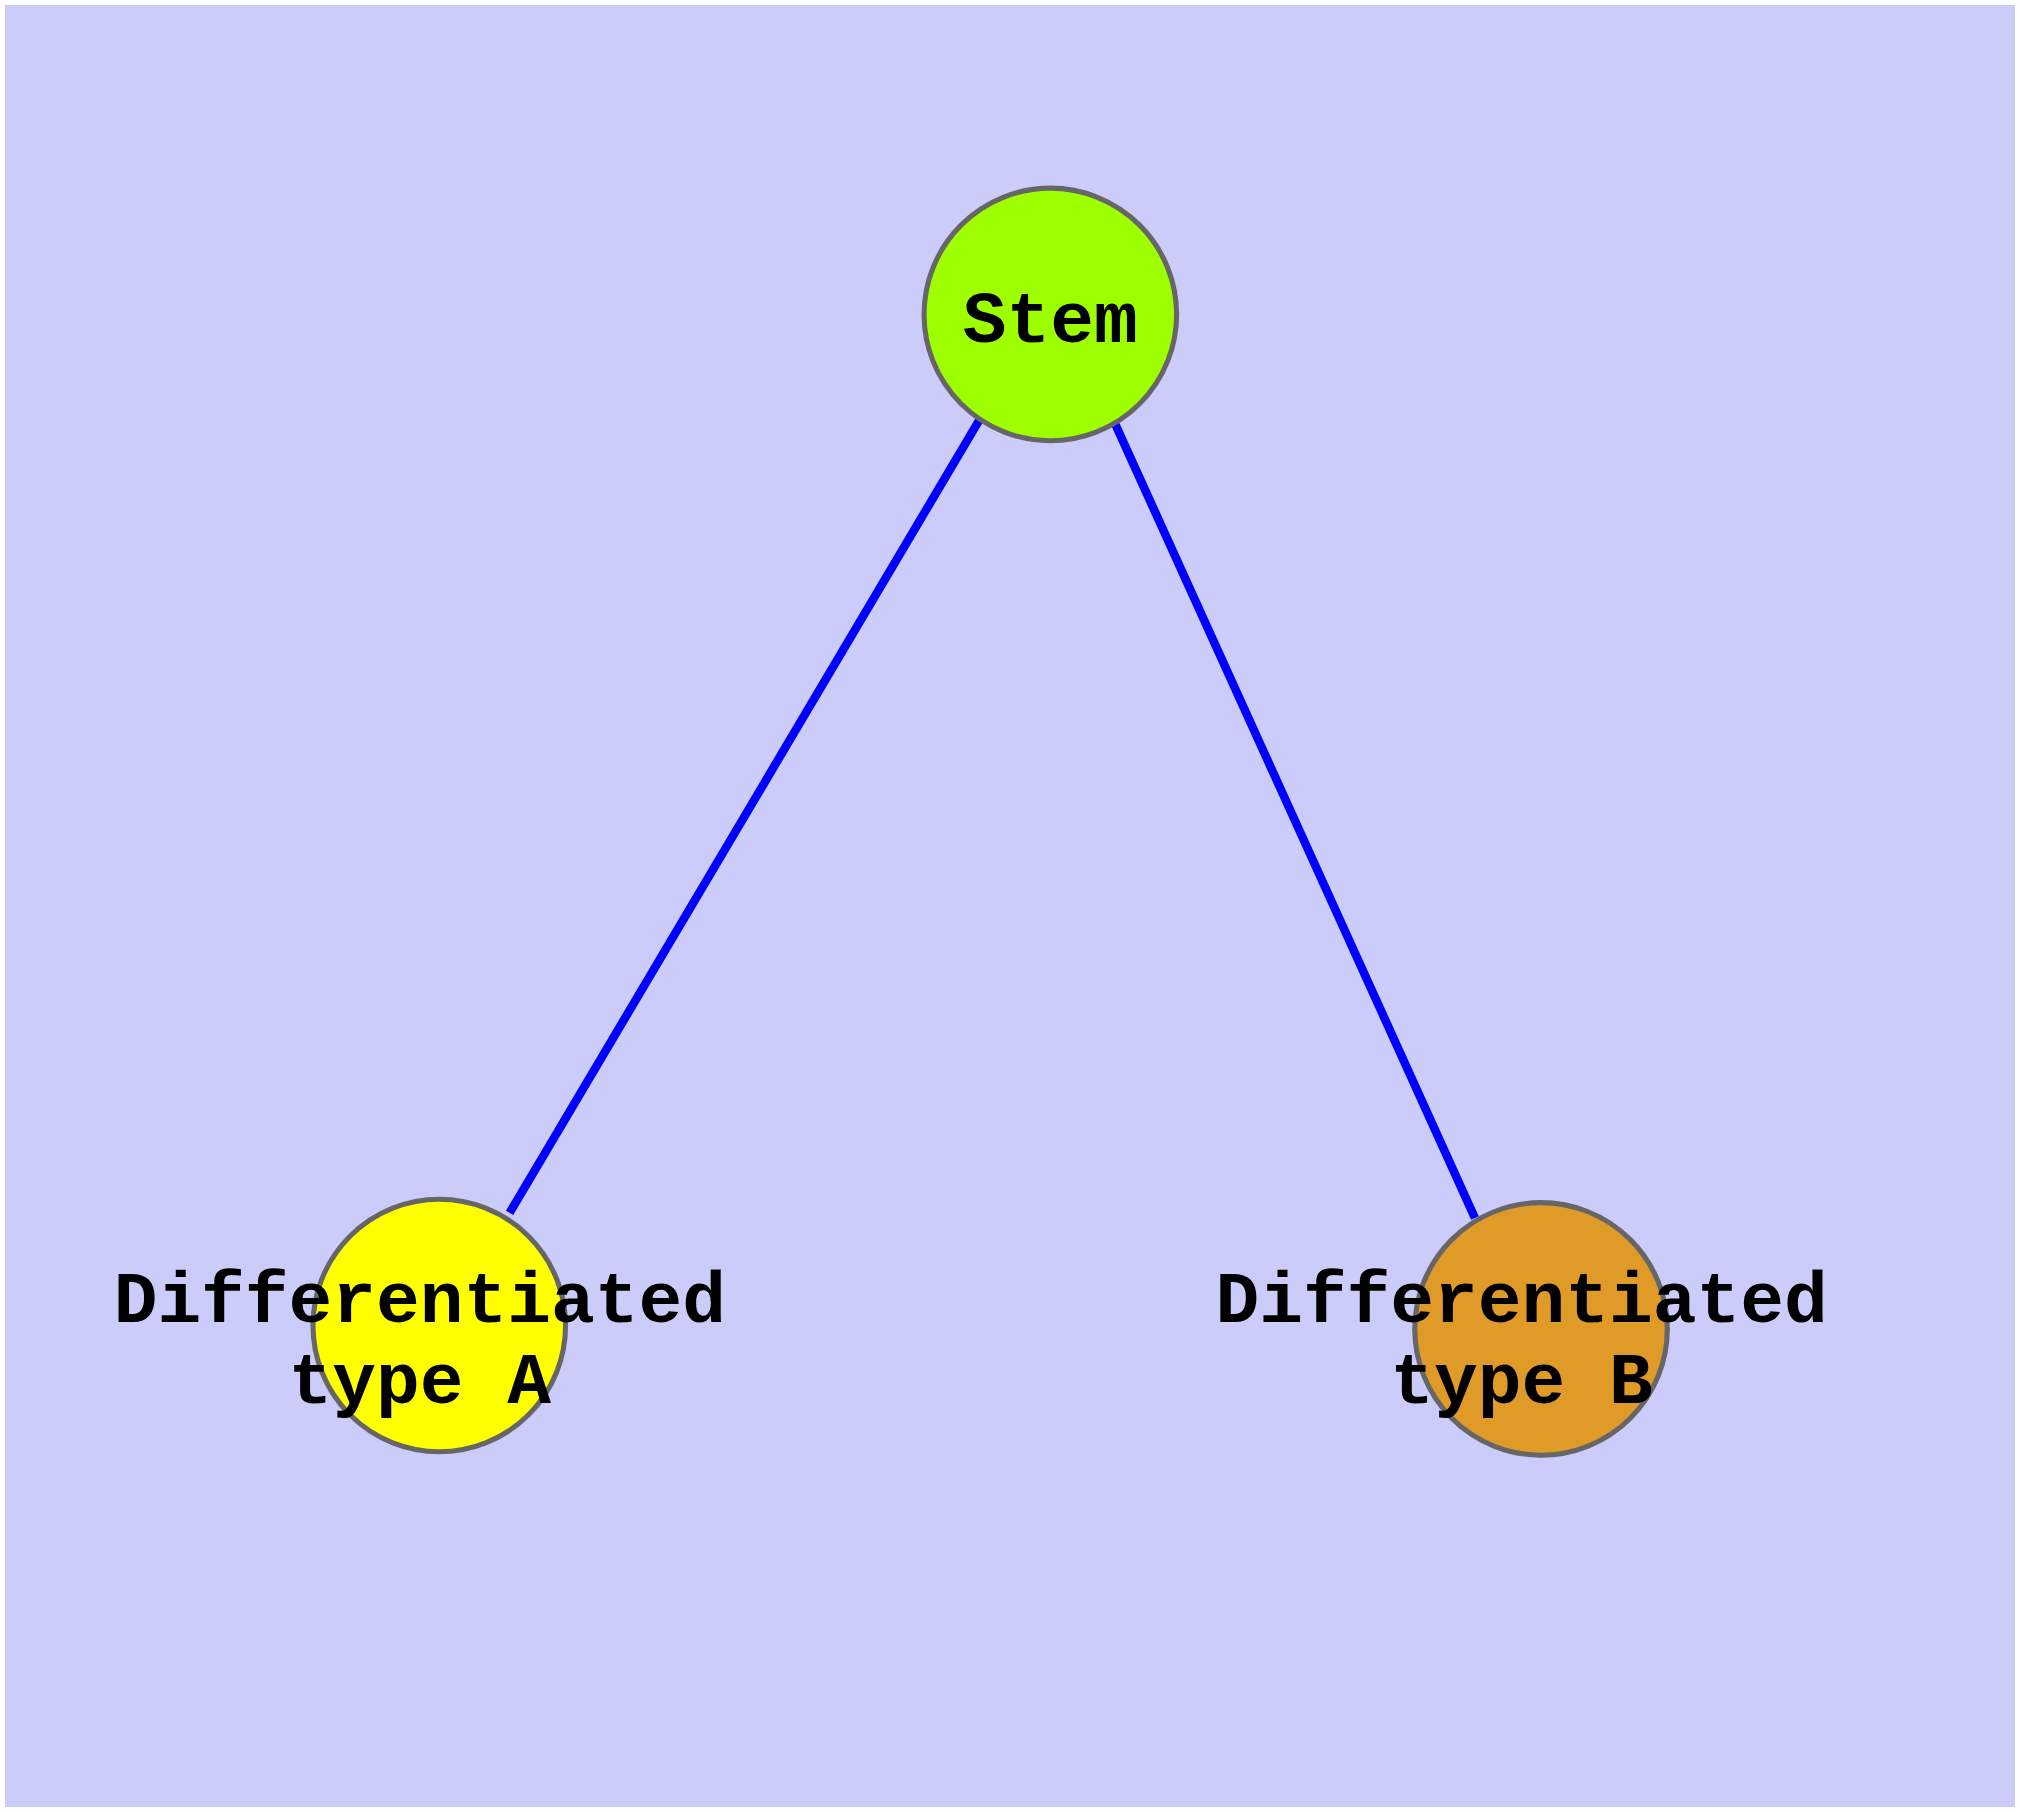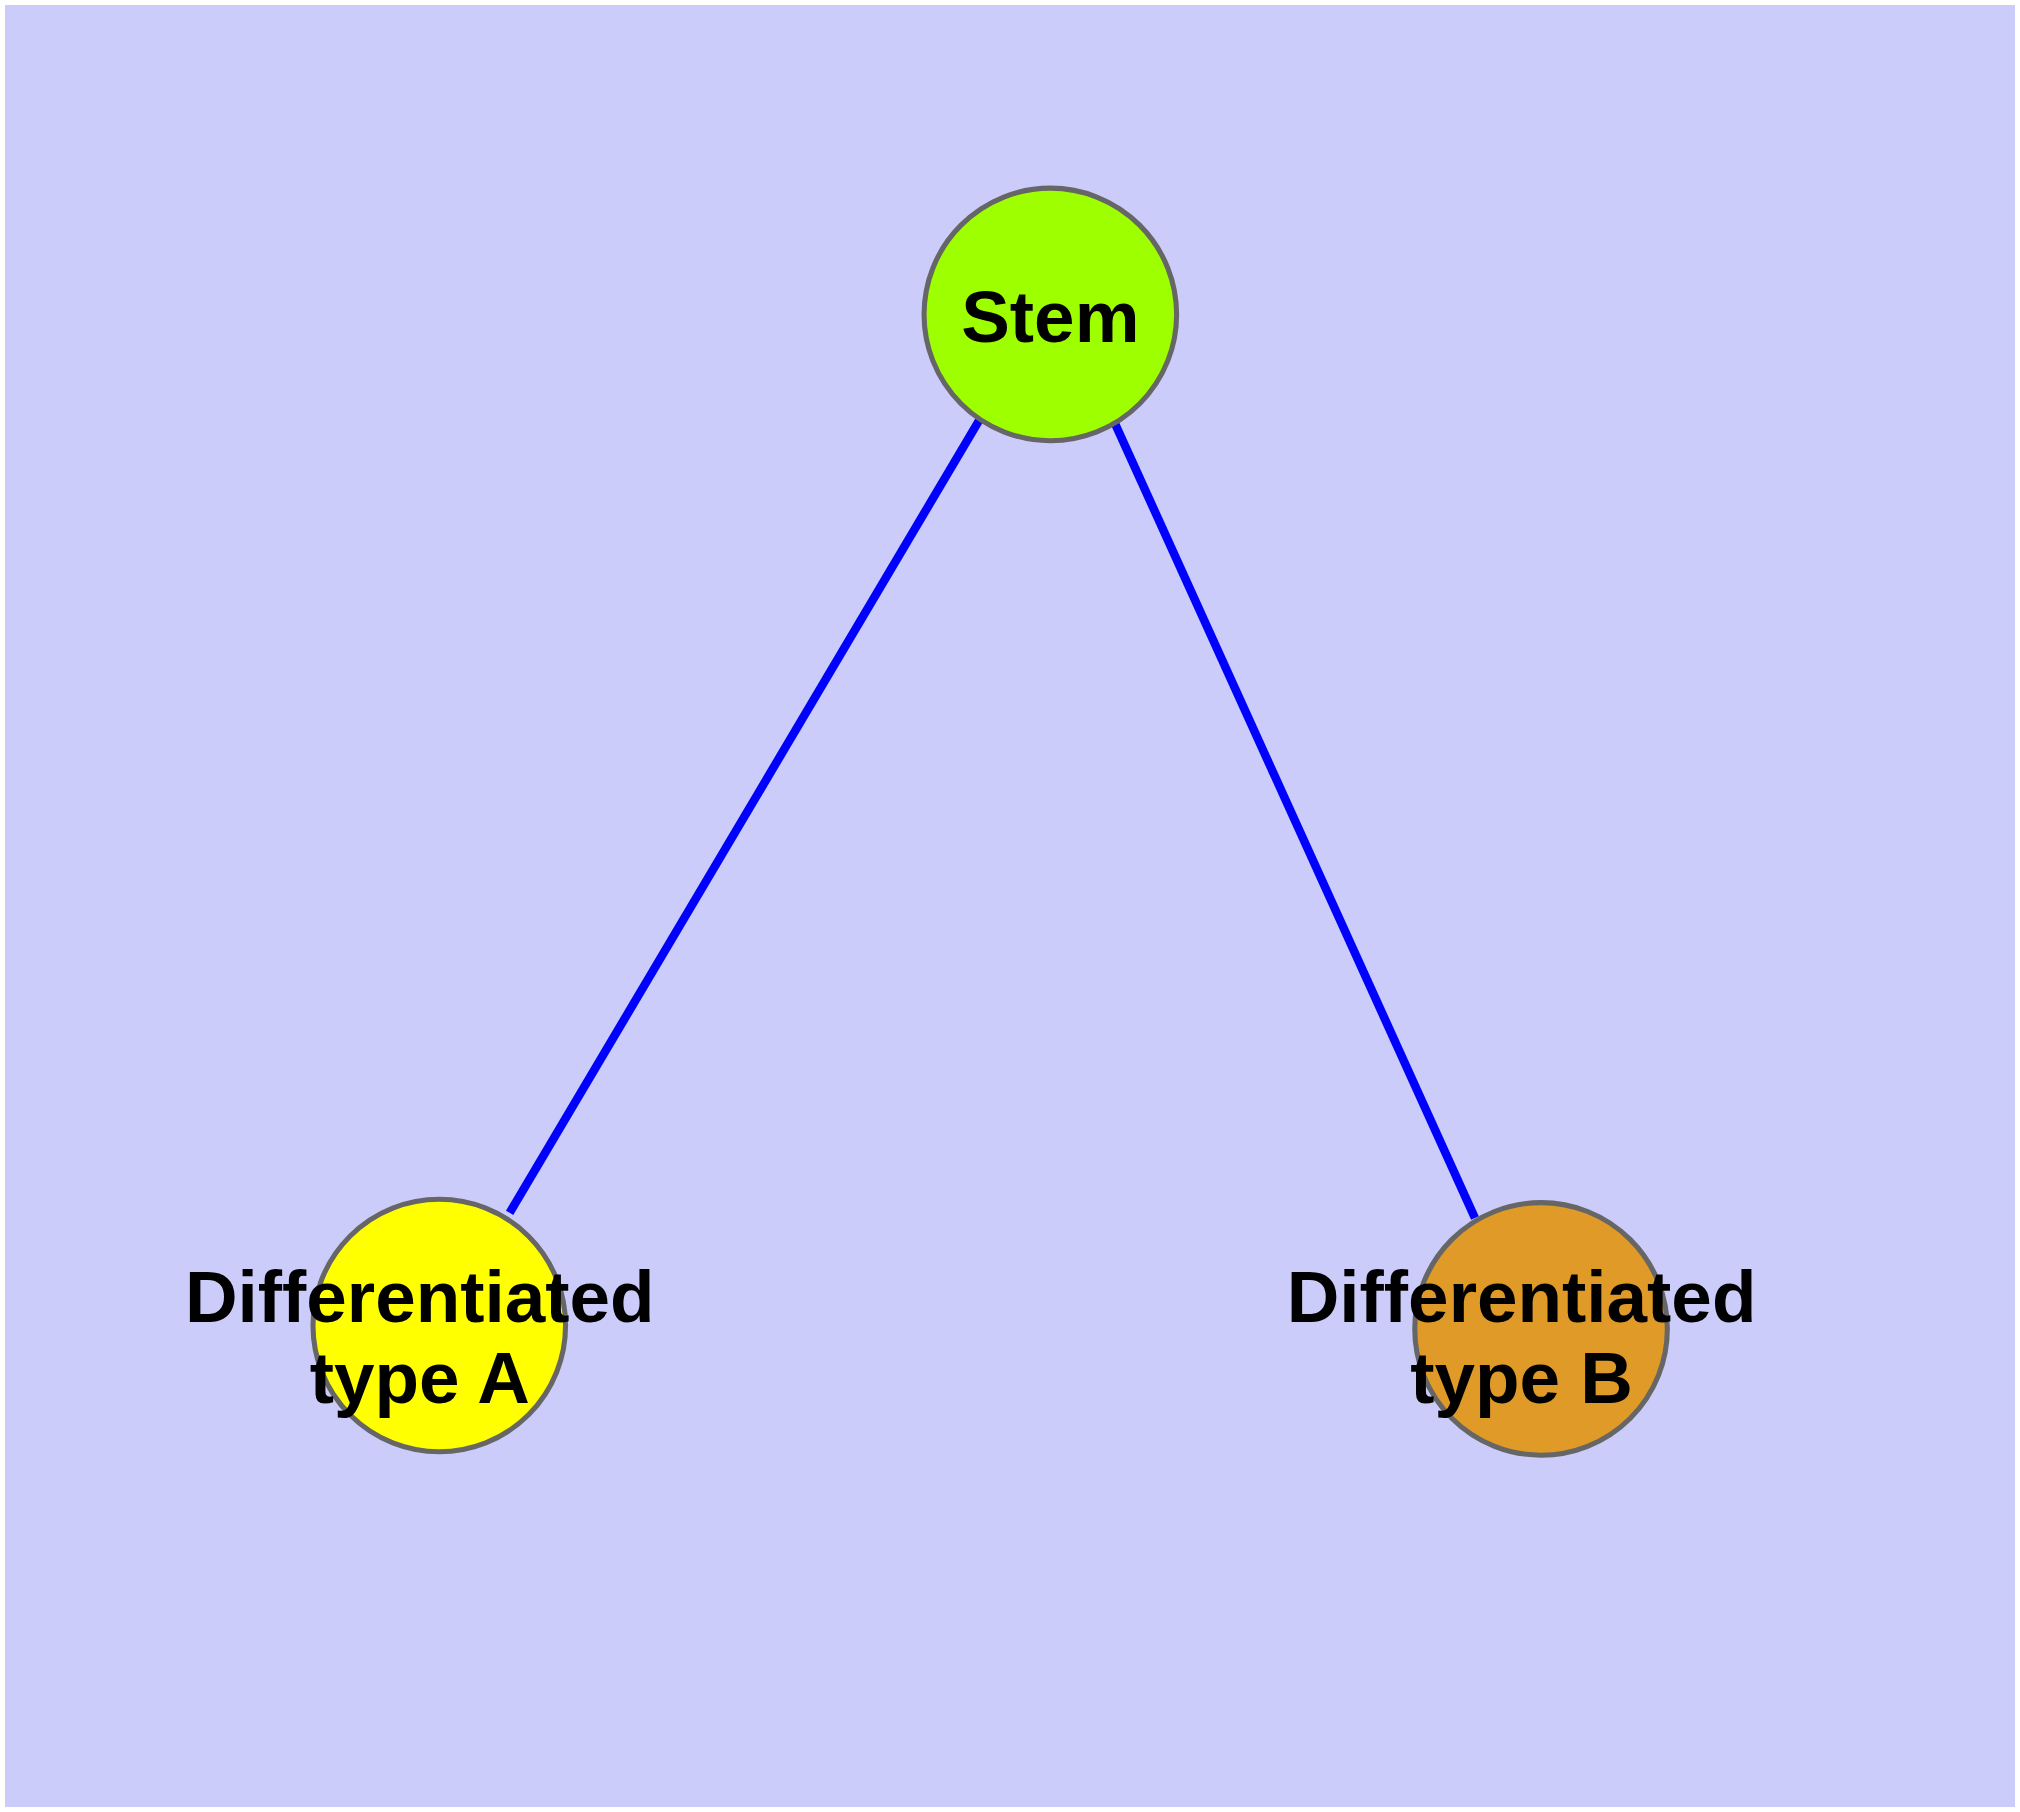--- a/index.html
+++ b/index.html
@@ -6,21 +6,21 @@
     margin: 0;
     padding: 0;
     background: #ffffff;
   }
   #canvas {
     position: relative;
     width: 2021px;
     height: 1812px;
     background: #ffffff;
     overflow: hidden;
-    font-family: Liberation Sans, sans-serif;
+    font-family: Liberation Mono, monospace;
   }
   #plot-area {
     position: absolute;
     left: 5.1px;
     top: 5.1px;
     width: 2010px;
     height: 1802px;
     background: #ccccfb;
   }
   #graph-svg {

